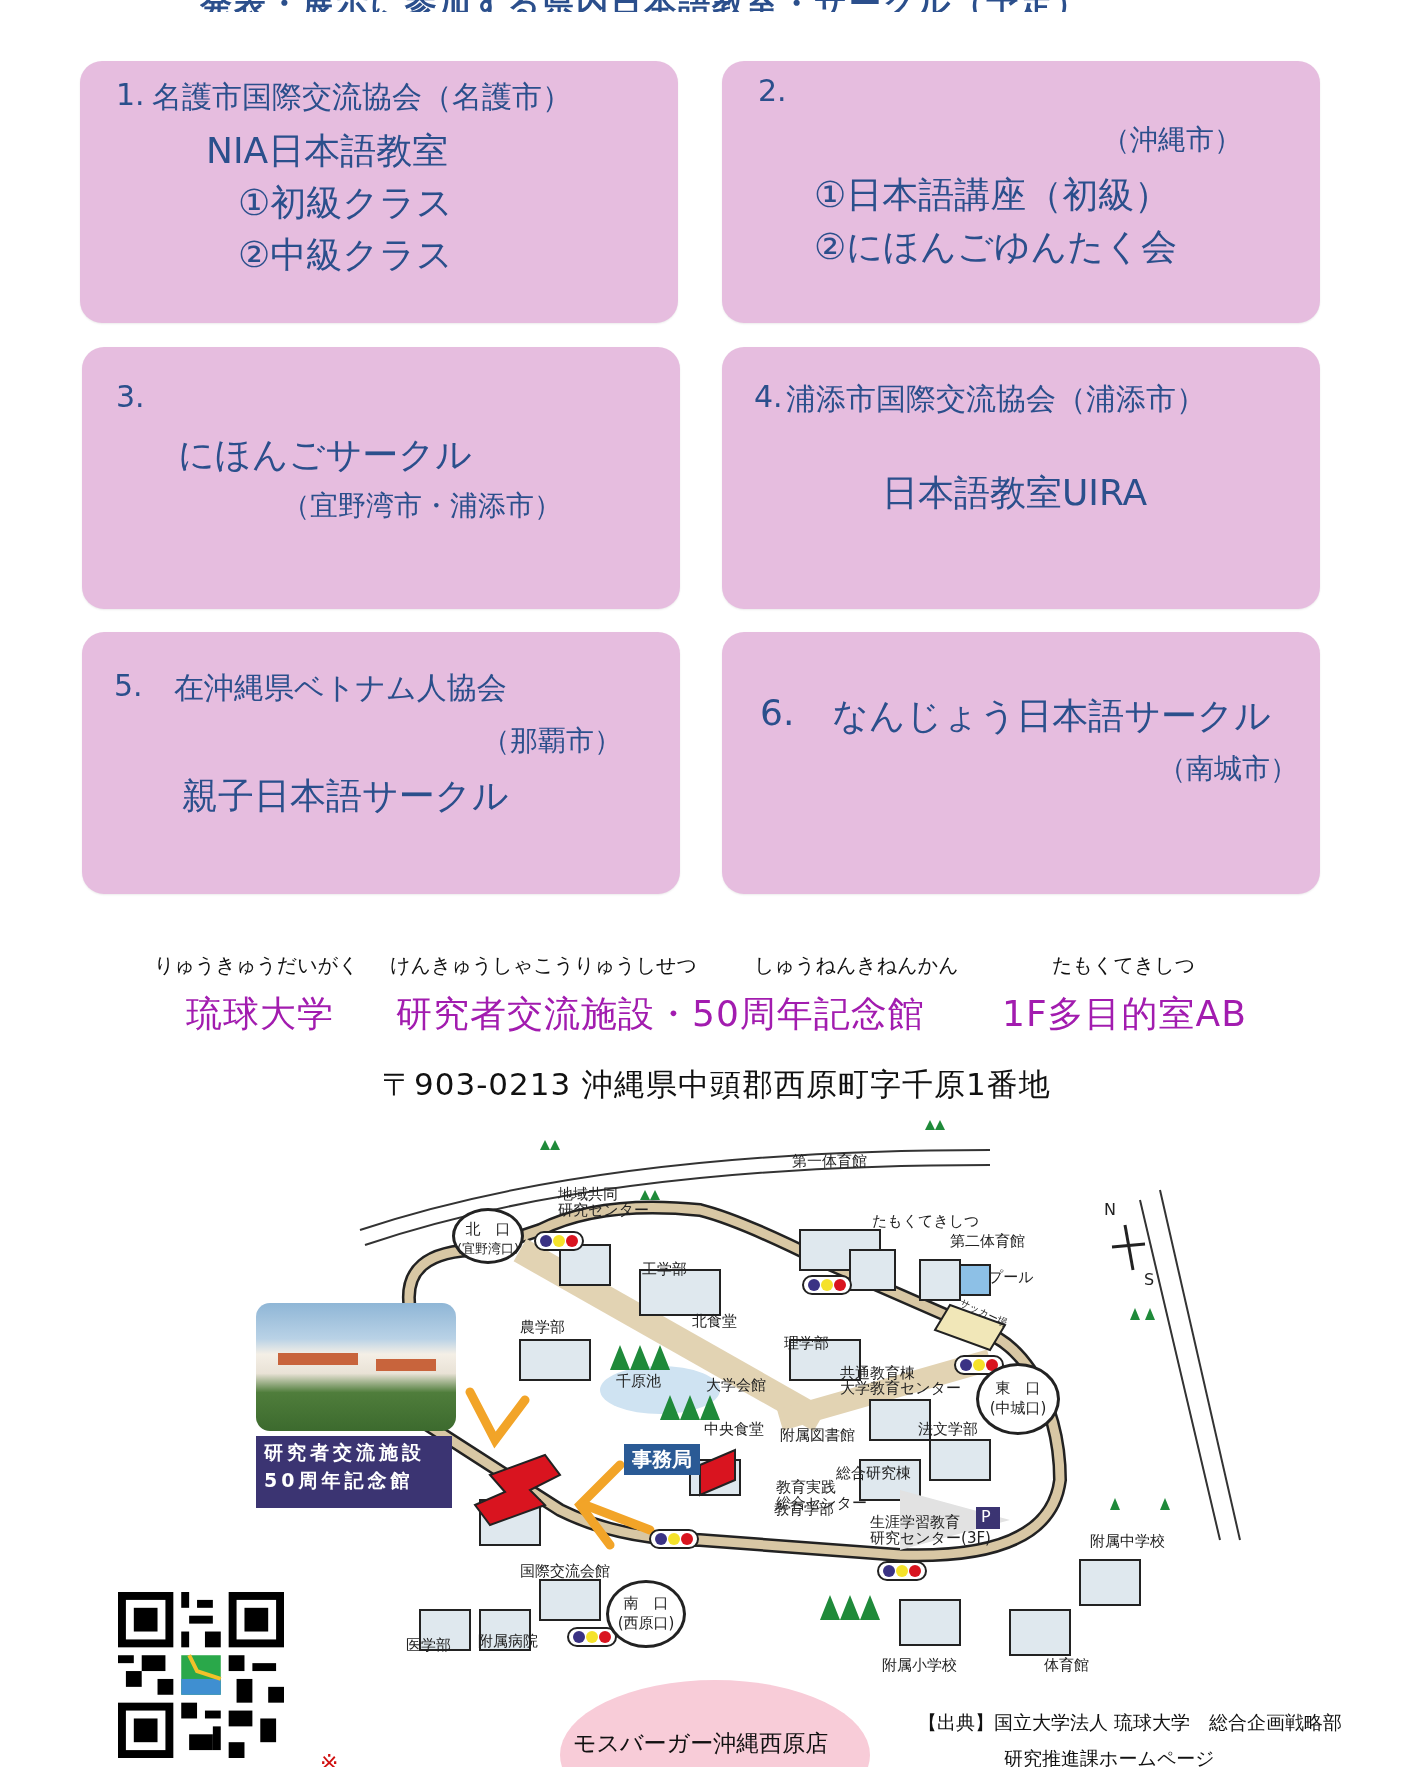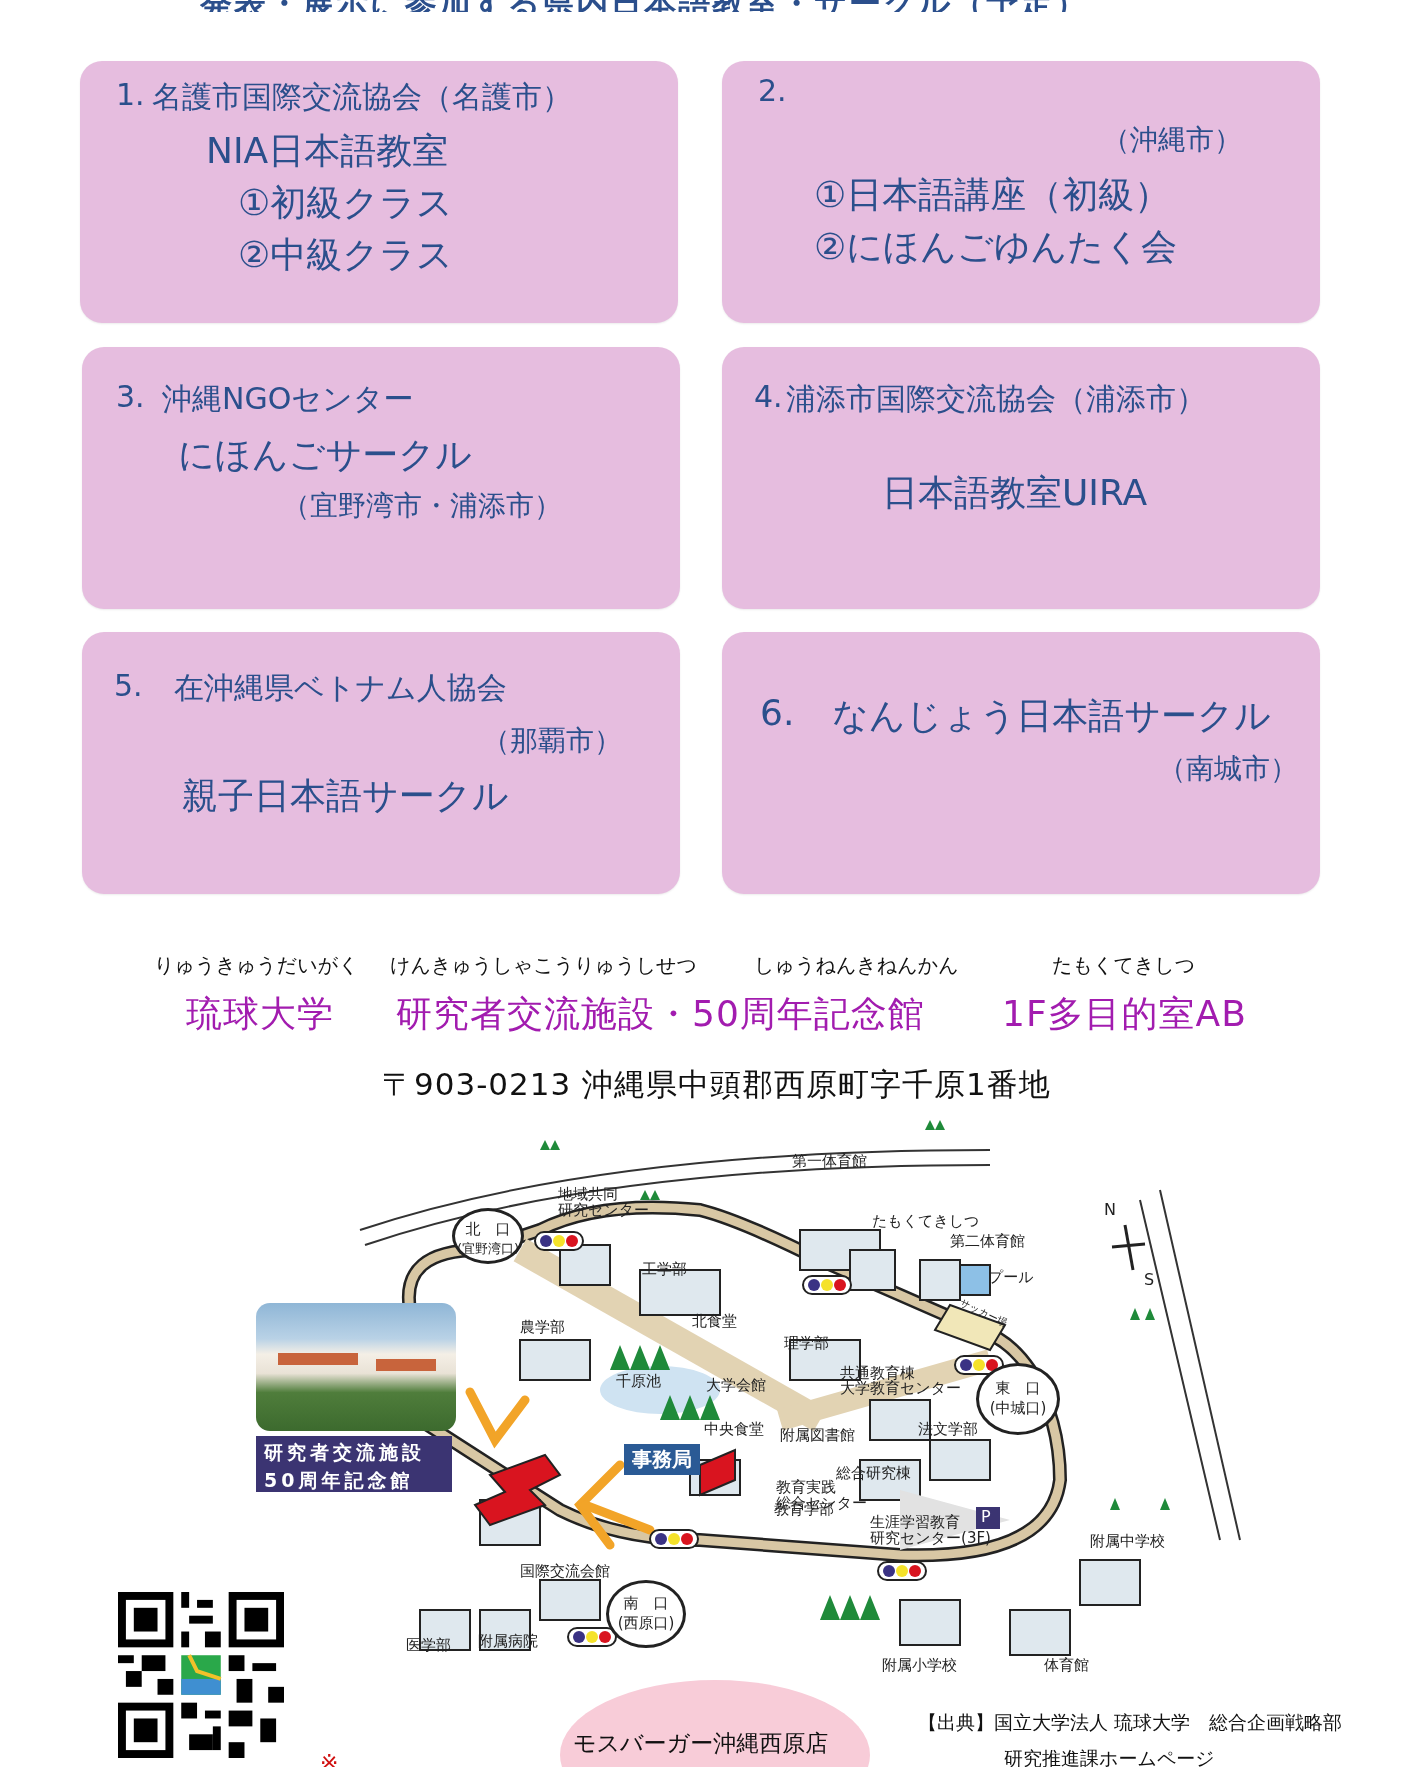--- a/index.html
+++ b/index.html
@@ -20,21 +20,21 @@
   .address { position:absolute; top:1064px; left:382px; font-size:31px; color:#111; white-space:nowrap; letter-spacing:1px; }
 
   .map { position:absolute; left:230px; top:1115px; width:1030px; height:560px; }
   .map-label { position:absolute; font-size:15px; color:#222; white-space:nowrap; }
   .gate { position:absolute; border:3px solid #222; border-radius:50%; background:#fff;
           font-size:15px; color:#222; text-align:center; line-height:20px; }
   .photo { position:absolute; left:256px; top:1303px; width:200px; height:128px; border-radius:14px;
            background:linear-gradient(#8fb6d6 0%, #b9d2e6 28%, #f4efe6 40%, #e9e2d6 55%, #4f7d3b 70%, #3c6a2e 100%); overflow:hidden; }
   .photo .roof1 { position:absolute; left:22px; top:50px; width:80px; height:12px; background:#c8643c; }
   .photo .roof2 { position:absolute; left:120px; top:56px; width:60px; height:12px; background:#c8643c; }
-  .callout { position:absolute; left:256px; top:1436px; width:196px; height:56px; background:#3b3472;
+  .callout { position:absolute; left:256px; top:1436px; width:196px; height:72px; background:#3b3472;
              color:#fff; font-size:19px; font-weight:bold; line-height:28px; padding:2px 8px; box-sizing:border-box; letter-spacing:4px; }
   .office-tag { position:absolute; left:624px; top:1444px; background:#2a5a95; color:#fff; font-size:20px; font-weight:bold; padding:2px 8px; }
   .bubble { position:absolute; left:560px; top:1680px; width:310px; height:150px; background:#f8ccd8; border-radius:50%; }
   .bubble-text { position:absolute; left:573px; top:1728px; font-size:23px; color:#111; white-space:nowrap; }
   .qr { position:absolute; left:118px; top:1592px; width:166px; height:166px; background:#fff; }
   .credit { position:absolute; left:918px; top:1710px; font-size:19px; color:#111; white-space:nowrap; }
   .credit2 { position:absolute; left:1004px; top:1746px; font-size:19px; color:#111; white-space:nowrap; }
   .red-mark { position:absolute; left:320px; top:1750px; font-size:22px; color:#d01010; }
 </style>
 </head>
@@ -52,21 +52,20 @@
 
 <div class="card" style="left:722px;top:61px;">
   <span class="line f-head" style="left:36px;top:12px;">2.</span>
   <span class="line f-sub" style="left:380px;top:60px;">（沖縄市）</span>
   <span class="line f-big" style="left:92px;top:110px;">①日本語講座（初級）</span>
   <span class="line f-big" style="left:92px;top:162px;">②にほんごゆんたく会</span>
 </div>
 
 <div class="card" style="left:82px;top:347px;">
   <span class="line f-head" style="left:34px;top:32px;">3.</span>
-  <span class="line f-head" style="left:80px;top:32px;">沖縄NGOセンター</span>
   <span class="line f-big" style="left:96px;top:84px;">にほんごサークル</span>
   <span class="line f-sub" style="left:200px;top:140px;">（宜野湾市・浦添市）</span>
 </div>
 
 <div class="card" style="left:722px;top:347px;">
   <span class="line f-head" style="left:32px;top:32px;">4.</span>
   <span class="line f-head" style="left:64px;top:32px;">浦添市国際交流協会（浦添市）</span>
   <span class="line f-big" style="left:160px;top:122px;">日本語教室UIRA</span>
 </div>
 

